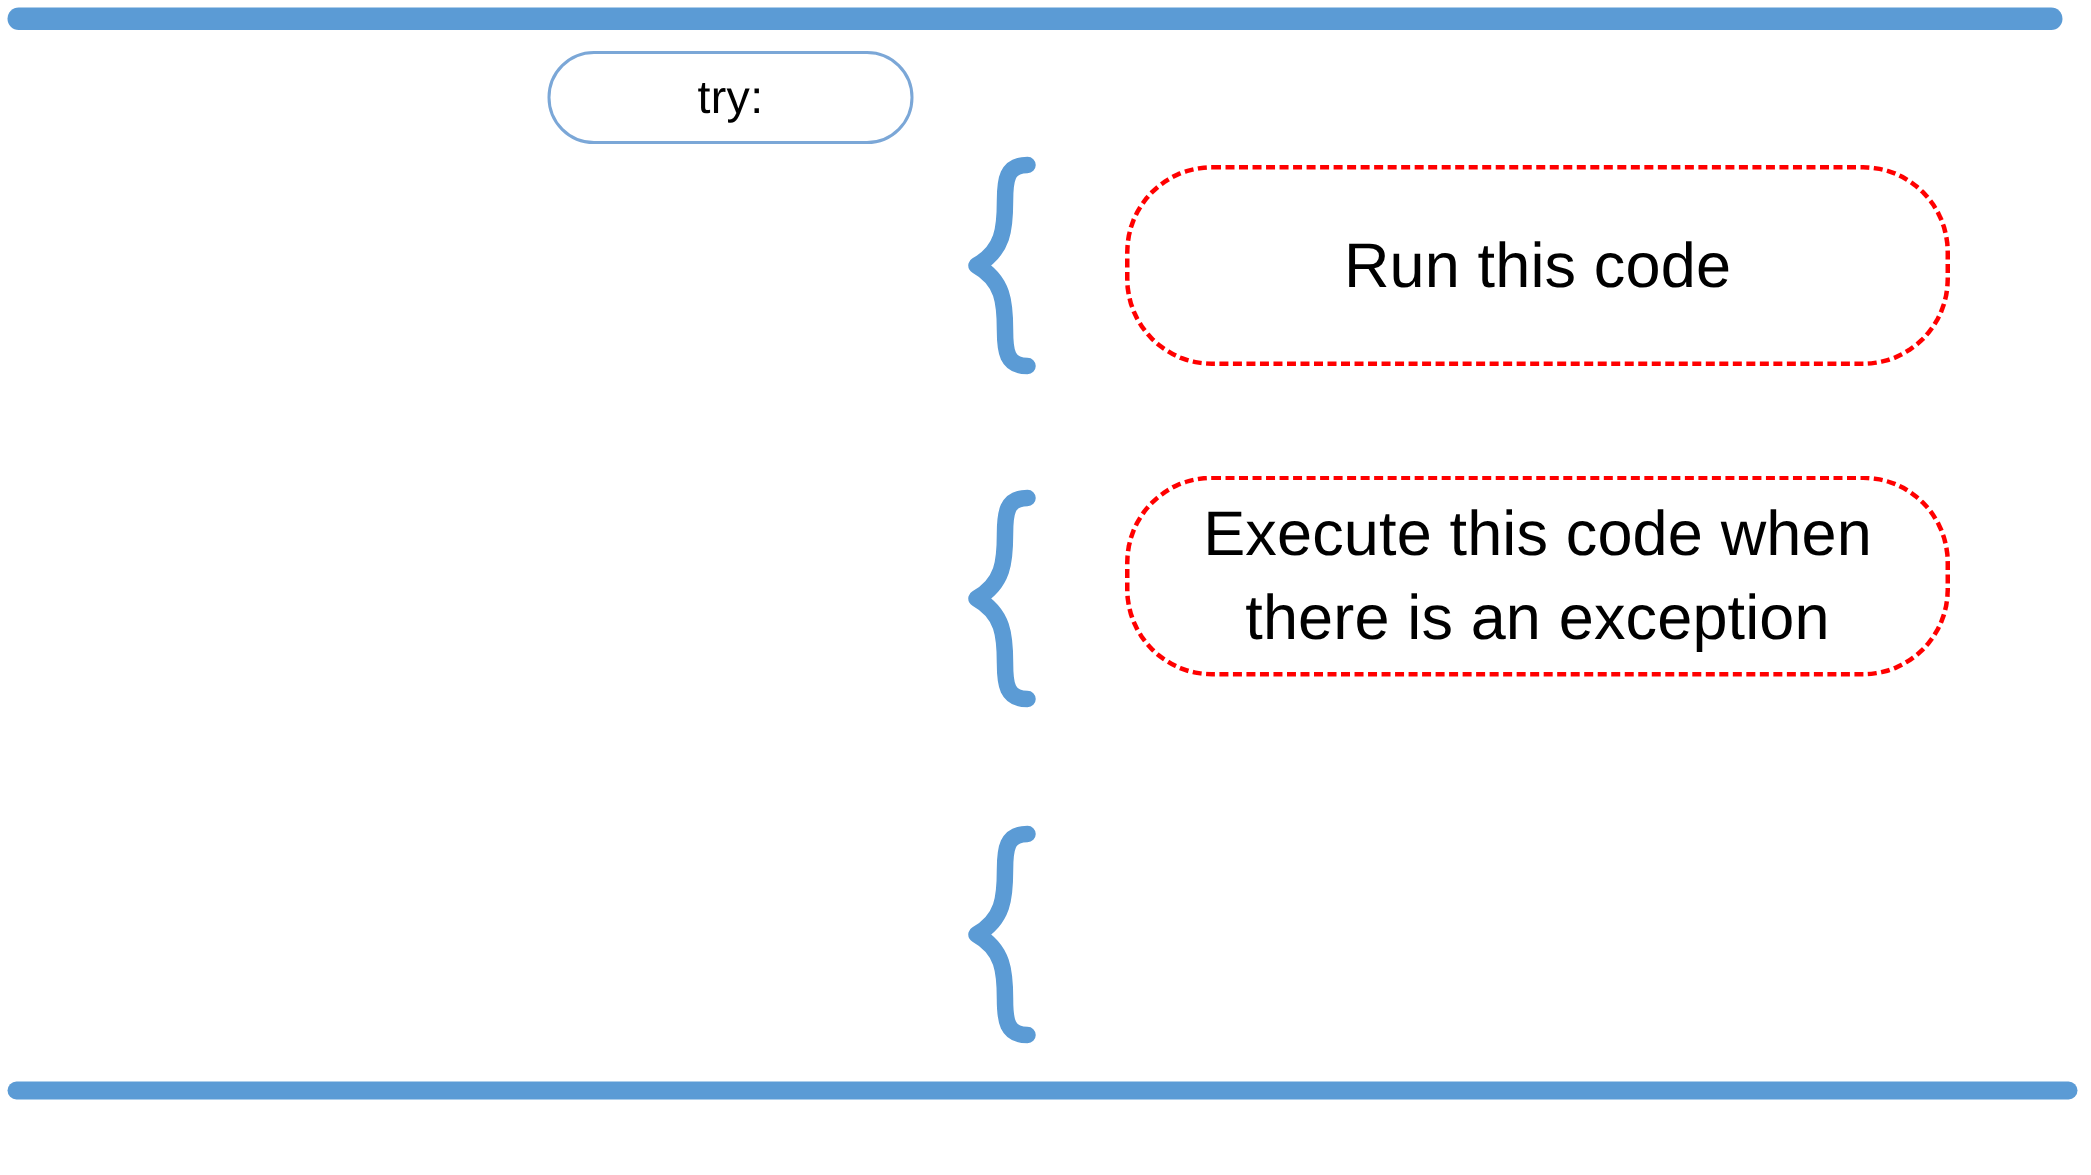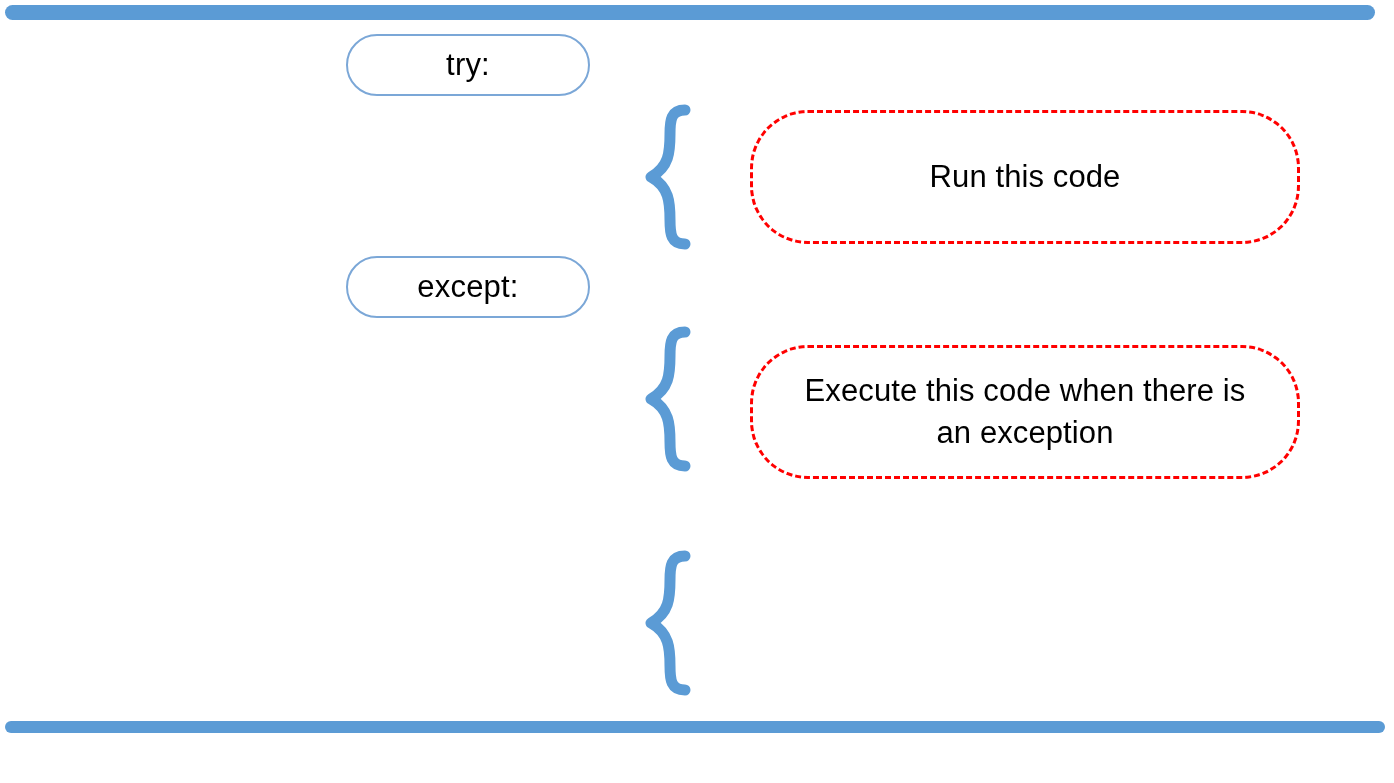--- a/index.html
+++ b/index.html
@@ -35,21 +35,21 @@
     left: 5px;
     top: 721px;
     width: 1380px;
     height: 12px;
     border-radius: 6px;
   }
 
   
   .pill {
     position: absolute;
-    left: 346px;
+    left: 365px;
     width: 244px;
     height: 62px;
     box-sizing: border-box;
     background: #ffffff;
     border: 2.5px solid #7BA7D7;
     border-radius: 31px;
     display: flex;
     align-items: center;
     justify-content: center;
   }
@@ -85,28 +85,28 @@
     box-sizing: border-box;
     background: transparent;
     border: 3px dashed #FF0000;
     border-radius: 58px;
     display: flex;
     align-items: center;
     justify-content: center;
     text-align: center;
   }
   .codebox .code-text {
-    font-size: 31px;
+    font-size: 42px;
     line-height: 1.34;
     color: #000000;
     padding: 0 34px;
     letter-spacing: 0.1px;
   }
   #box-try    { top: 110px; }
-  #box-except { top: 345px; text-align: center; }
+  #box-except { top: 317px; text-align: center; }
   #box-else   { top: 557px; }
 </style>
 </head>
 <body>
 
 <div id="canvas">
 
   <div class="rule" id="rule-top"></div>
 
   <div class="pill" id="pill-try">
@@ -116,23 +116,20 @@
   <div class="brace" id="brace-try">
     <svg viewBox="0 0 52 146" xmlns="http://www.w3.org/2000/svg" aria-hidden="true">
       <path d="M40 6 C26 6 25 16 25 30 C25 48 24 63 6 73 C24 83 25 98 25 116 C25 130 26 140 40 140" fill="none" stroke="#5B9BD5" stroke-width="11" stroke-linecap="round" stroke-linejoin="round"></path>
     </svg>
   </div>
 
   <div class="codebox" id="box-try">
     <span class="code-text">Run this code</span>
   </div>
 
-  <div class="pill" id="pill-except">
-    <span class="pill-text">except:</span>
-  </div>
 
   <div class="brace" id="brace-except">
     <svg viewBox="0 0 52 146" xmlns="http://www.w3.org/2000/svg" aria-hidden="true">
       <path d="M40 6 C26 6 25 16 25 30 C25 48 24 63 6 73 C24 83 25 98 25 116 C25 130 26 140 40 140" fill="none" stroke="#5B9BD5" stroke-width="11" stroke-linecap="round" stroke-linejoin="round"></path>
     </svg>
   </div>
 
   <div class="codebox" id="box-except">
     <span class="code-text">Execute this code when there is an exception</span>
   </div>

